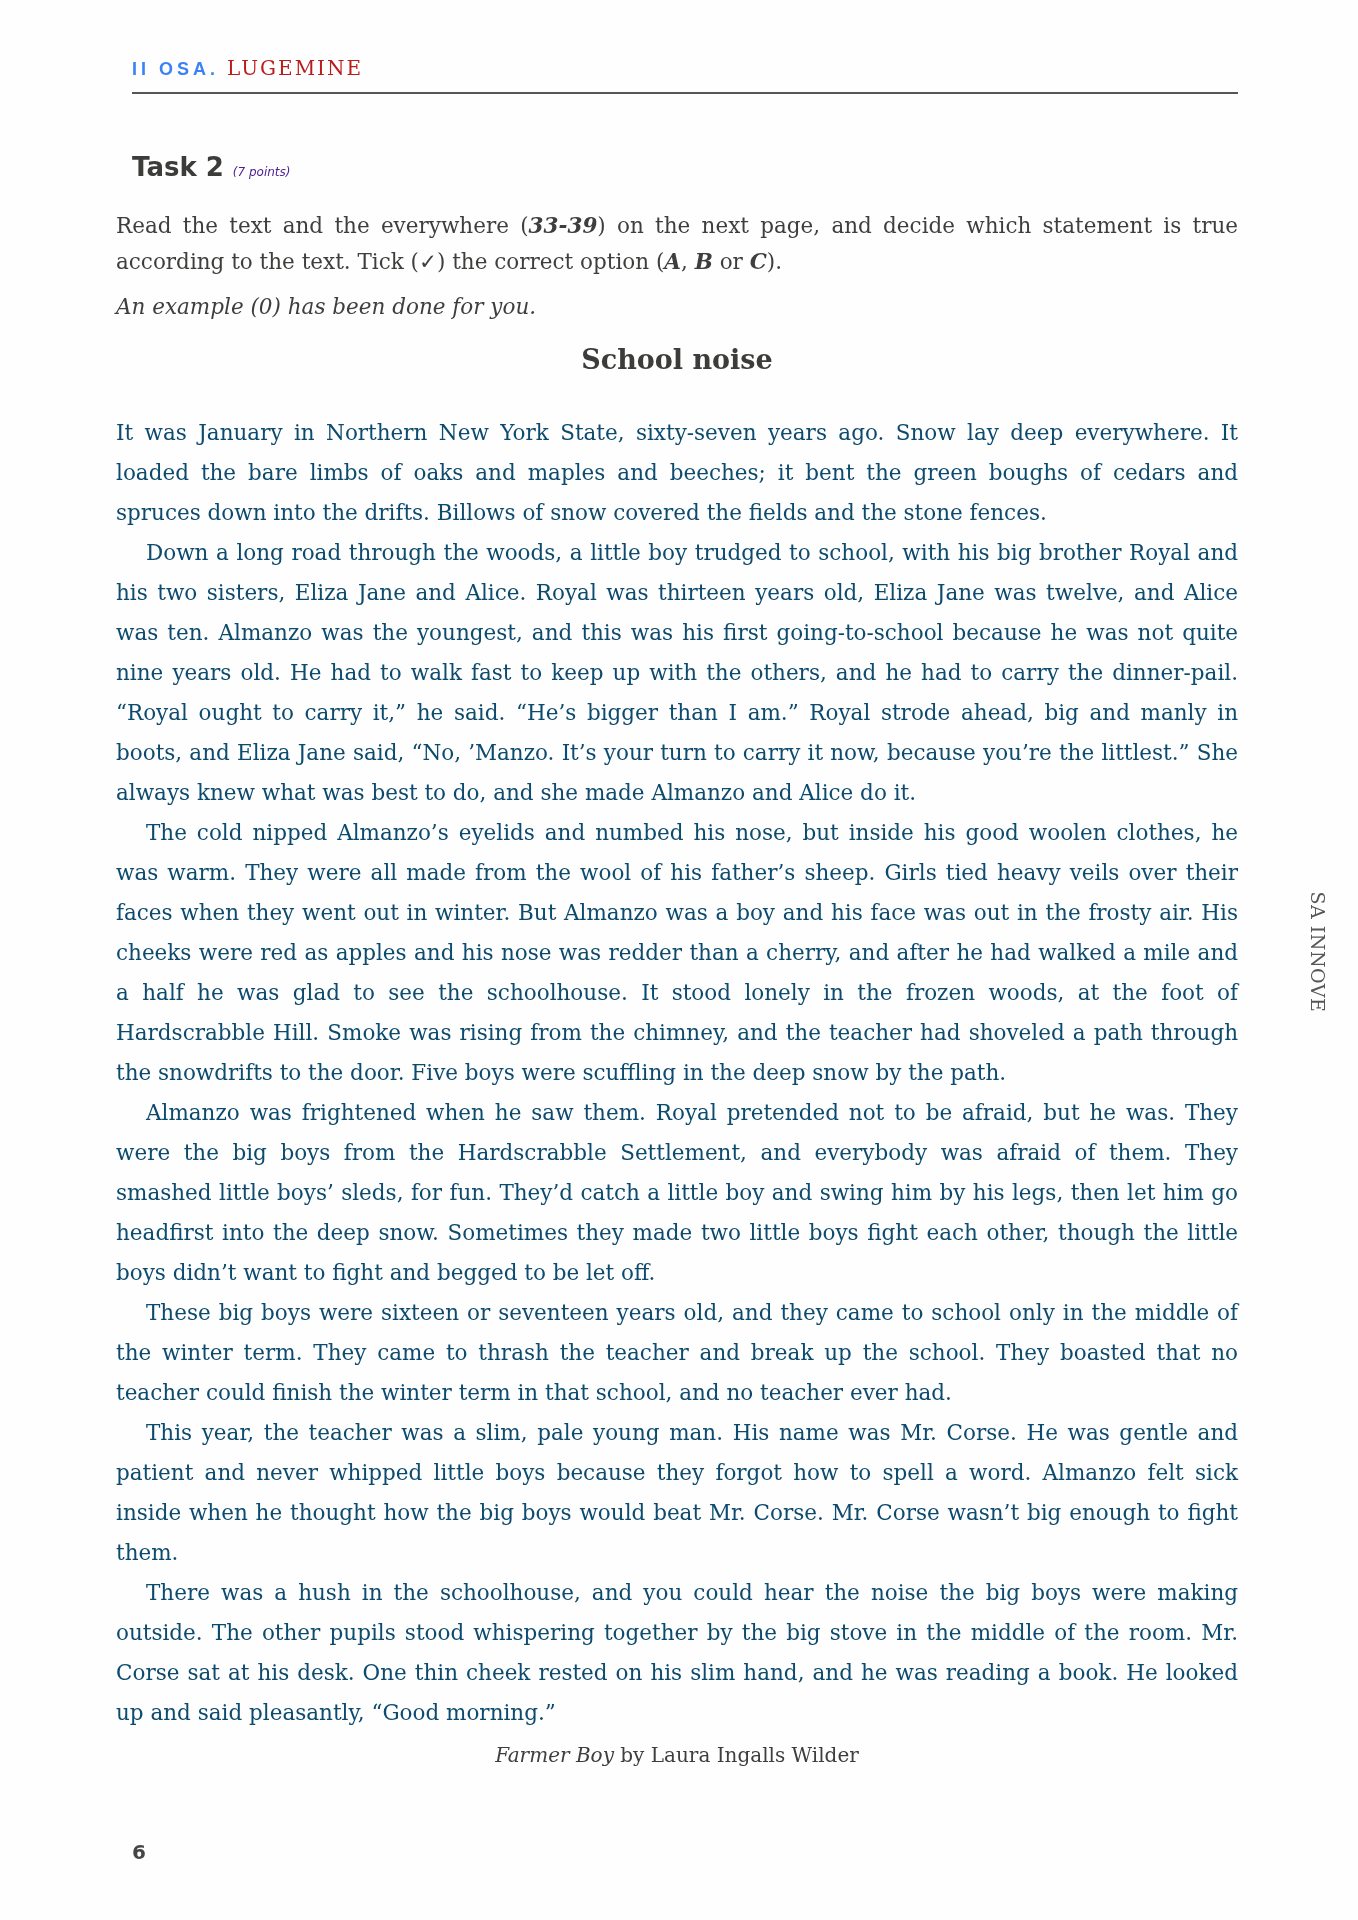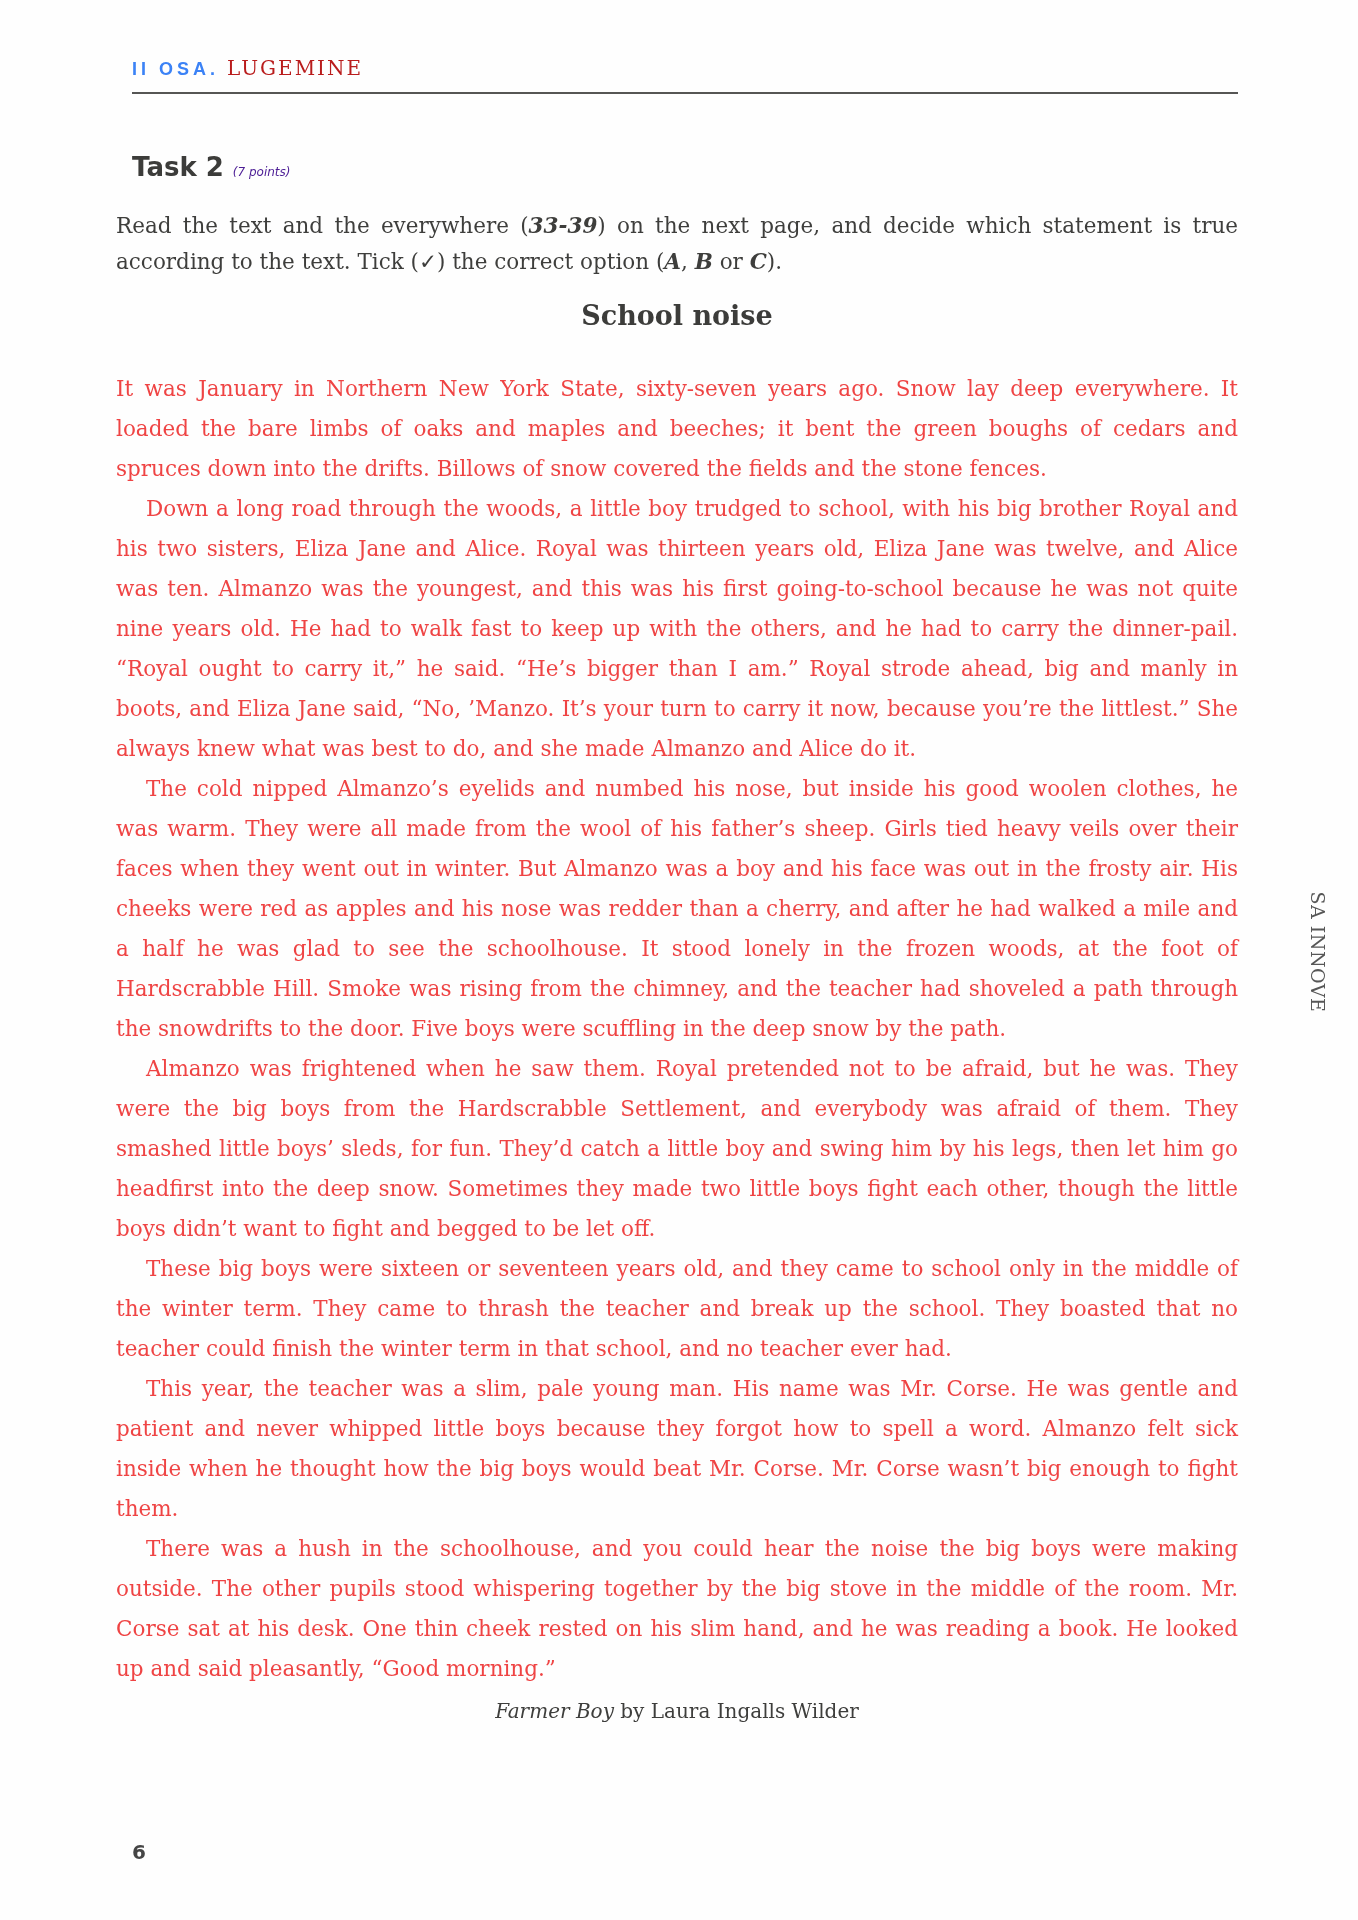--- a/index.html
+++ b/index.html
@@ -81,21 +81,21 @@
     color: #3c3c3a;
   }
   .story {
     margin-top: 38px;
   }
   .body-p {
     margin: 0;
     font-size: 21.5px;
     line-height: 40px;
     text-align: justify;
-    color: #ef4444;
+    color: #0c4a6e;
   }
   .body-p.indent { text-indent: 30px; }
   .attribution {
     margin: 8px 0 0 0;
     text-align: center;
     font-size: 20px;
     line-height: 28px;
     color: #3e3e3c;
   }
   .attribution i { font-style: italic; }
@@ -127,20 +127,21 @@
   <div class="content">
 
     <div class="page-header"><span class="hdr-section">II OSA.</span><span class="hdr-title">LUGEMINE</span></div>
 
     <hr class="header-rule">
 
     <div class="task-heading"><span class="task-title">Task 2</span><span class="task-points">(7 points)</span></div>
 
     <p class="instructions"><span>Read the text and the everywhere (</span><span class="bold">33-39</span><span>) on the next page, and decide which statement is true according to the text. Tick (✓) the correct option (</span><span class="bold">A</span><span>, </span><span class="bold">B</span><span> or </span><span class="bold">C</span><span>).</span></p>
 
+    <p class="example">An example (0) has been done for you.</p>
 
     <h2 class="story-title">School noise</h2>
 
     <div class="story">
       <p class="body-p">It was January in Northern New York State, sixty-seven years ago. Snow lay deep everywhere. It loaded the bare limbs of oaks and maples and beeches; it bent the green boughs of cedars and spruces down into the drifts. Billows of snow covered the fields and the stone fences.</p>
       <p class="body-p indent">Down a long road through the woods, a little boy trudged to school, with his big brother Royal and his two sisters, Eliza Jane and Alice. Royal was thirteen years old, Eliza Jane was twelve, and Alice was ten. Almanzo was the youngest, and this was his first going-to-school because he was not quite nine years old. He had to walk fast to keep up with the others, and he had to carry the dinner-pail. “Royal ought to carry it,” he said. “He’s bigger than I am.” Royal strode ahead, big and manly in boots, and Eliza Jane said, “No, ’Manzo. It’s your turn to carry it now, because you’re the littlest.” She always knew what was best to do, and she made Almanzo and Alice do it.</p>
       <p class="body-p indent">The cold nipped Almanzo’s eyelids and numbed his nose, but inside his good woolen clothes, he was warm. They were all made from the wool of his father’s sheep. Girls tied heavy veils over their faces when they went out in winter. But Almanzo was a boy and his face was out in the frosty air. His cheeks were red as apples and his nose was redder than a cherry, and after he had walked a mile and a half he was glad to see the schoolhouse. It stood lonely in the frozen woods, at the foot of Hardscrabble Hill. Smoke was rising from the chimney, and the teacher had shoveled a path through the snowdrifts to the door. Five boys were scuffling in the deep snow by the path.</p>
       <p class="body-p indent">Almanzo was frightened when he saw them. Royal pretended not to be afraid, but he was. They were the big boys from the Hardscrabble Settlement, and everybody was afraid of them. They smashed little boys’ sleds, for fun. They’d catch a little boy and swing him by his legs, then let him go headfirst into the deep snow. Sometimes they made two little boys fight each other, though the little boys didn’t want to fight and begged to be let off.</p>
       <p class="body-p indent">These big boys were sixteen or seventeen years old, and they came to school only in the middle of the winter term. They came to thrash the teacher and break up the school. They boasted that no teacher could finish the winter term in that school, and no teacher ever had.</p>
       <p class="body-p indent">This year, the teacher was a slim, pale young man. His name was Mr. Corse. He was gentle and patient and never whipped little boys because they forgot how to spell a word. Almanzo felt sick inside when he thought how the big boys would beat Mr. Corse. Mr. Corse wasn’t big enough to fight them.</p>

